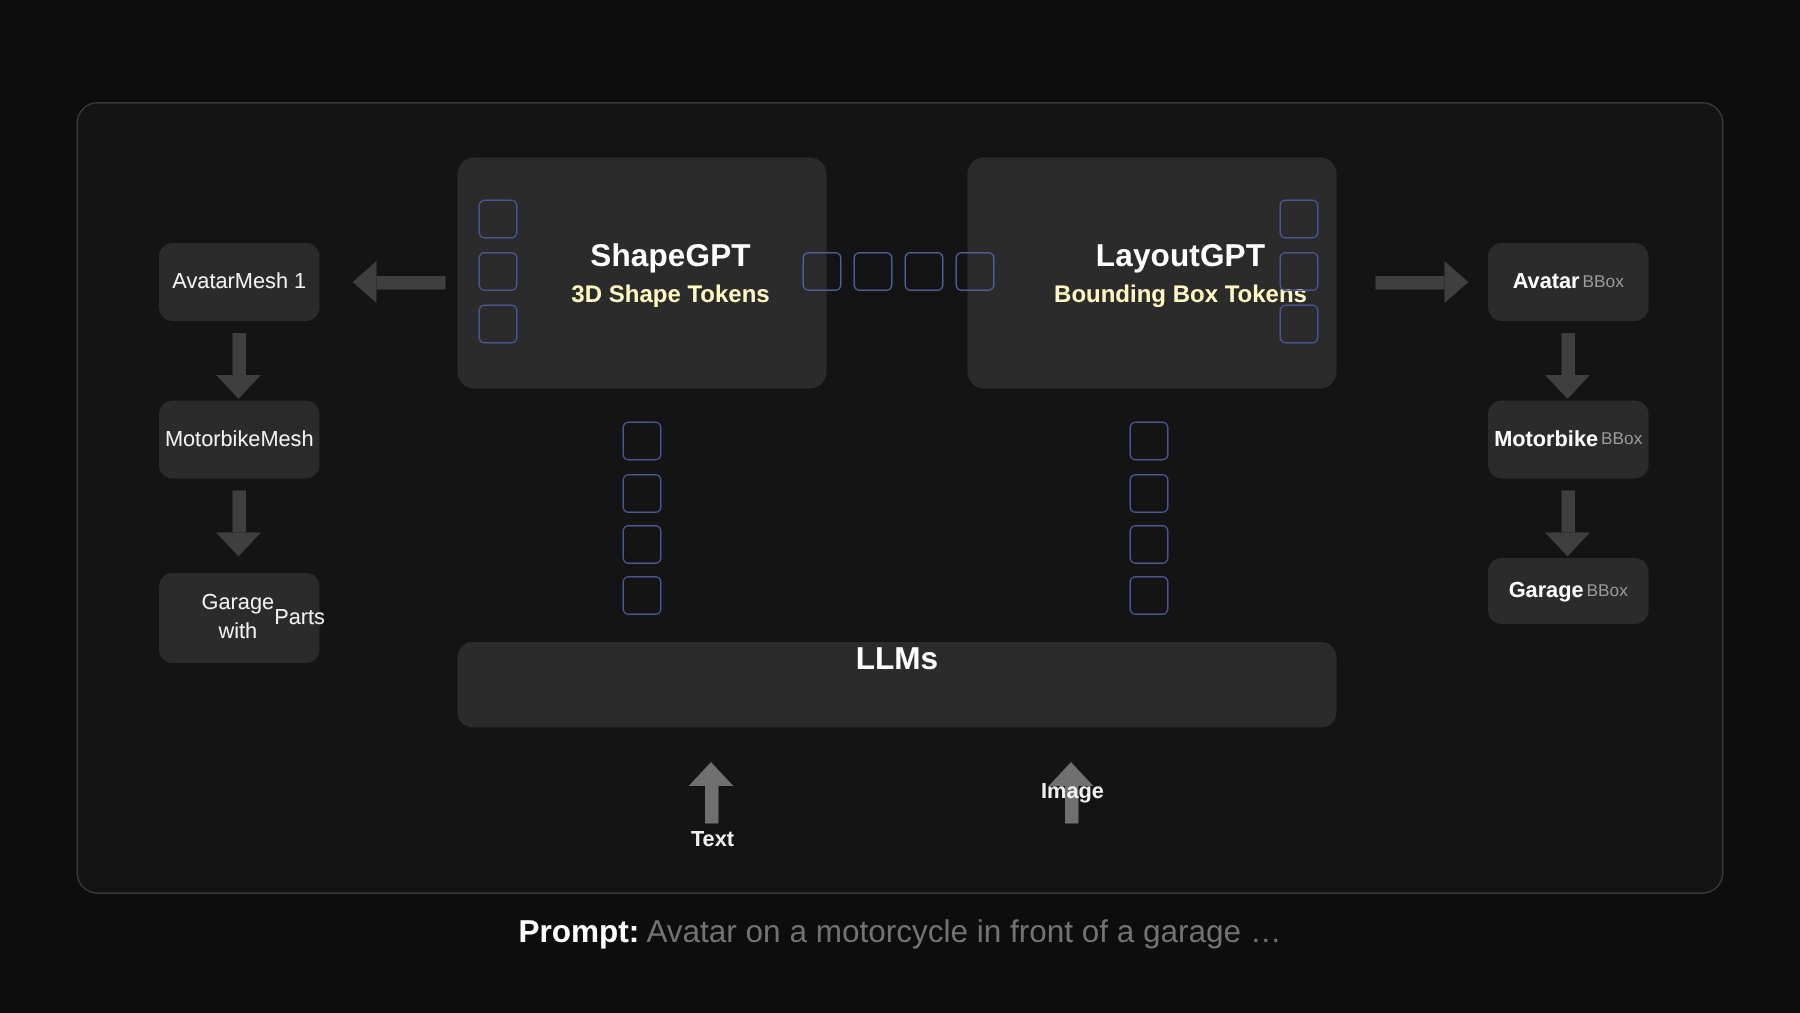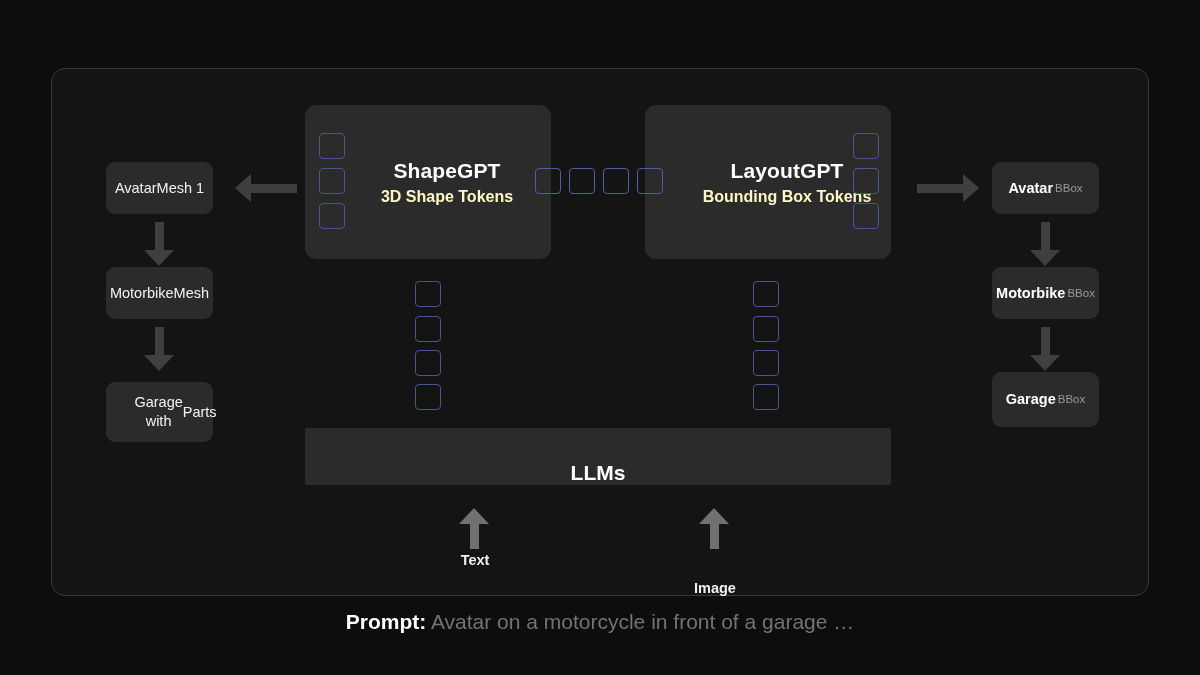--- a/index.html
+++ b/index.html
@@ -94,23 +94,23 @@
   }
 
   
   #llm-bar {
     position: absolute;
     left: 305px;
     top: 428px;
     width: 586px;
     height: 57px;
     background: #2b2b2b;
-    border-radius: 2px;
-    display: flex;
-    align-items: flex-end;
+    border-radius: 10px;
+    display: flex;
+    align-items: flex-start;
     justify-content: center;
   }
   #llm-bar .llm-label {
     font-size: 21px;
     font-weight: 700;
     color: #ffffff;
   }
 
   
   .token {
@@ -241,21 +241,21 @@
   <div class="node node-right" style="left:992px; top:267px; height:52px;">
     <span class="title">Motorbike</span>
     <span class="sub">BBox</span>
   </div>
 
   <div class="arrow-v arrow-down" style="left:1030px; top:327px;">
     <div class="shaft" style="height:28px;"></div>
     <div class="head"></div>
   </div>
 
-  <div class="node node-right" style="left:992px; top:372px; height:55px;">
+  <div class="node node-right" style="left:992px; top:372px; height:44px;">
     <span class="title">Garage</span>
     <span class="sub">BBox</span>
   </div>
 
   <div class="arrow-h arrow-right" style="left:917px; top:174px;">
     <div class="shaft" style="width:46px;"></div>
     <div class="head"></div>
   </div>
 
   <div class="panel" style="left:305px; top:105px; width:246px; height:154px;">
@@ -298,20 +298,20 @@
   <div class="arrow-v arrow-up" style="left:459px; top:508px;">
     <div class="head"></div>
     <div class="shaft" style="height:25px;"></div>
   </div>
   <div class="input-label" style="left:415px; top:552px;">Text</div>
 
   <div class="arrow-v arrow-up" style="left:699px; top:508px;">
     <div class="head"></div>
     <div class="shaft" style="height:25px;"></div>
   </div>
-  <div class="input-label" style="left:655px; top:580px;">Image</div>
+  <div class="input-label" style="left:655px; top:520px;">Image</div>
 
   <div id="prompt-line">
     <span class="prompt-key">Prompt:</span>
     <span class="prompt-text">Avatar on a motorcycle in front of a garage …</span>
   </div>
 
 </div>
 
 </body></html>

